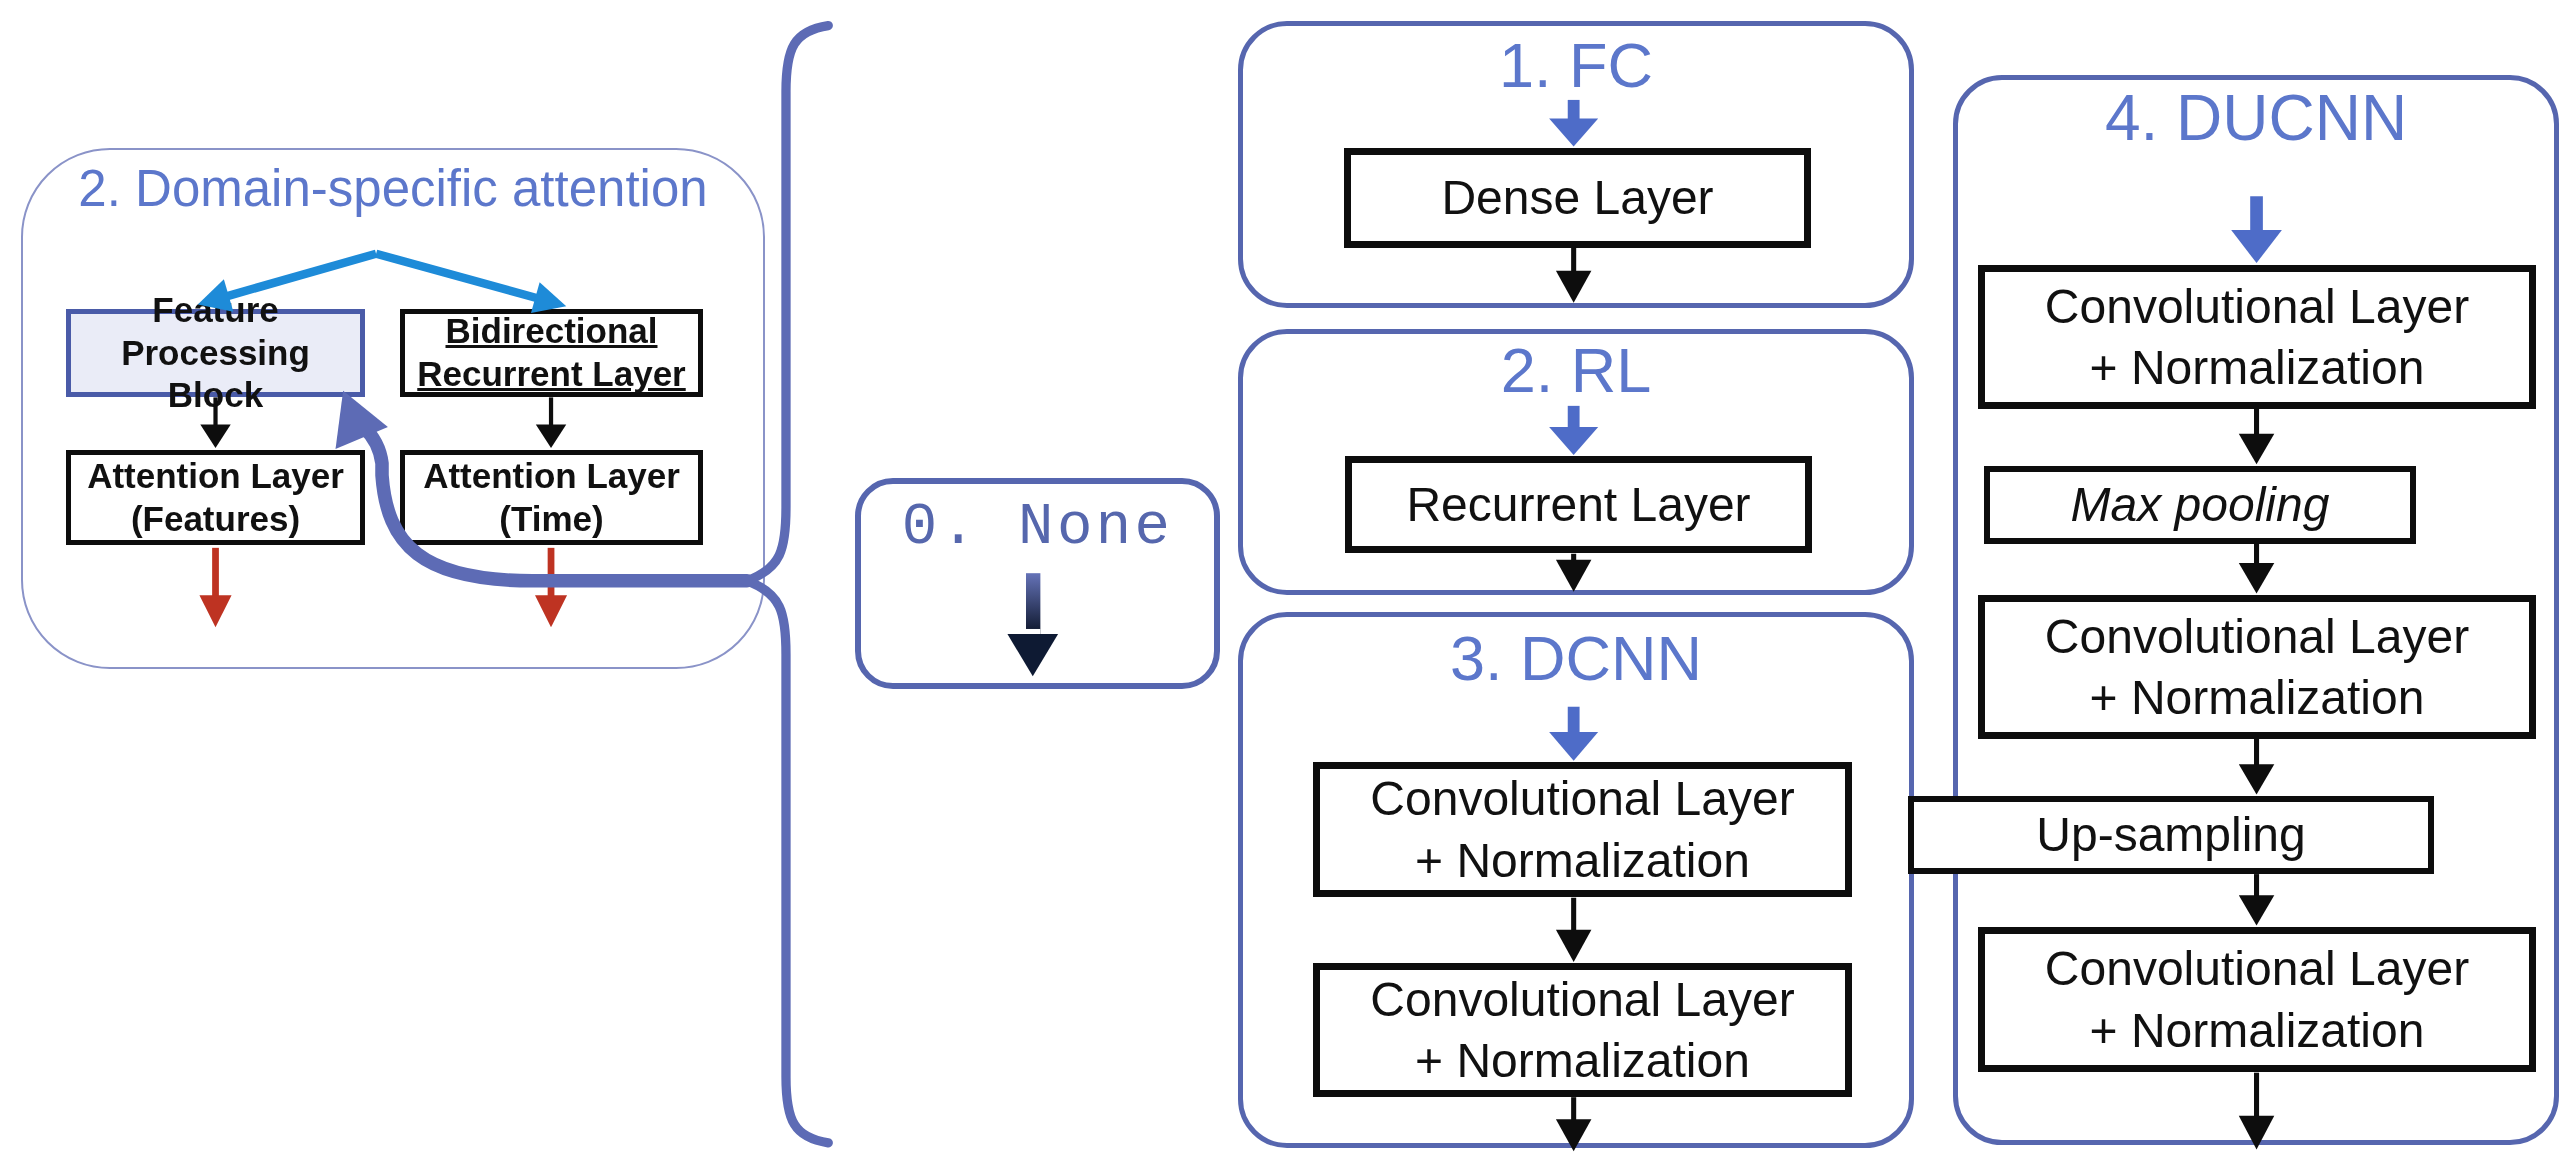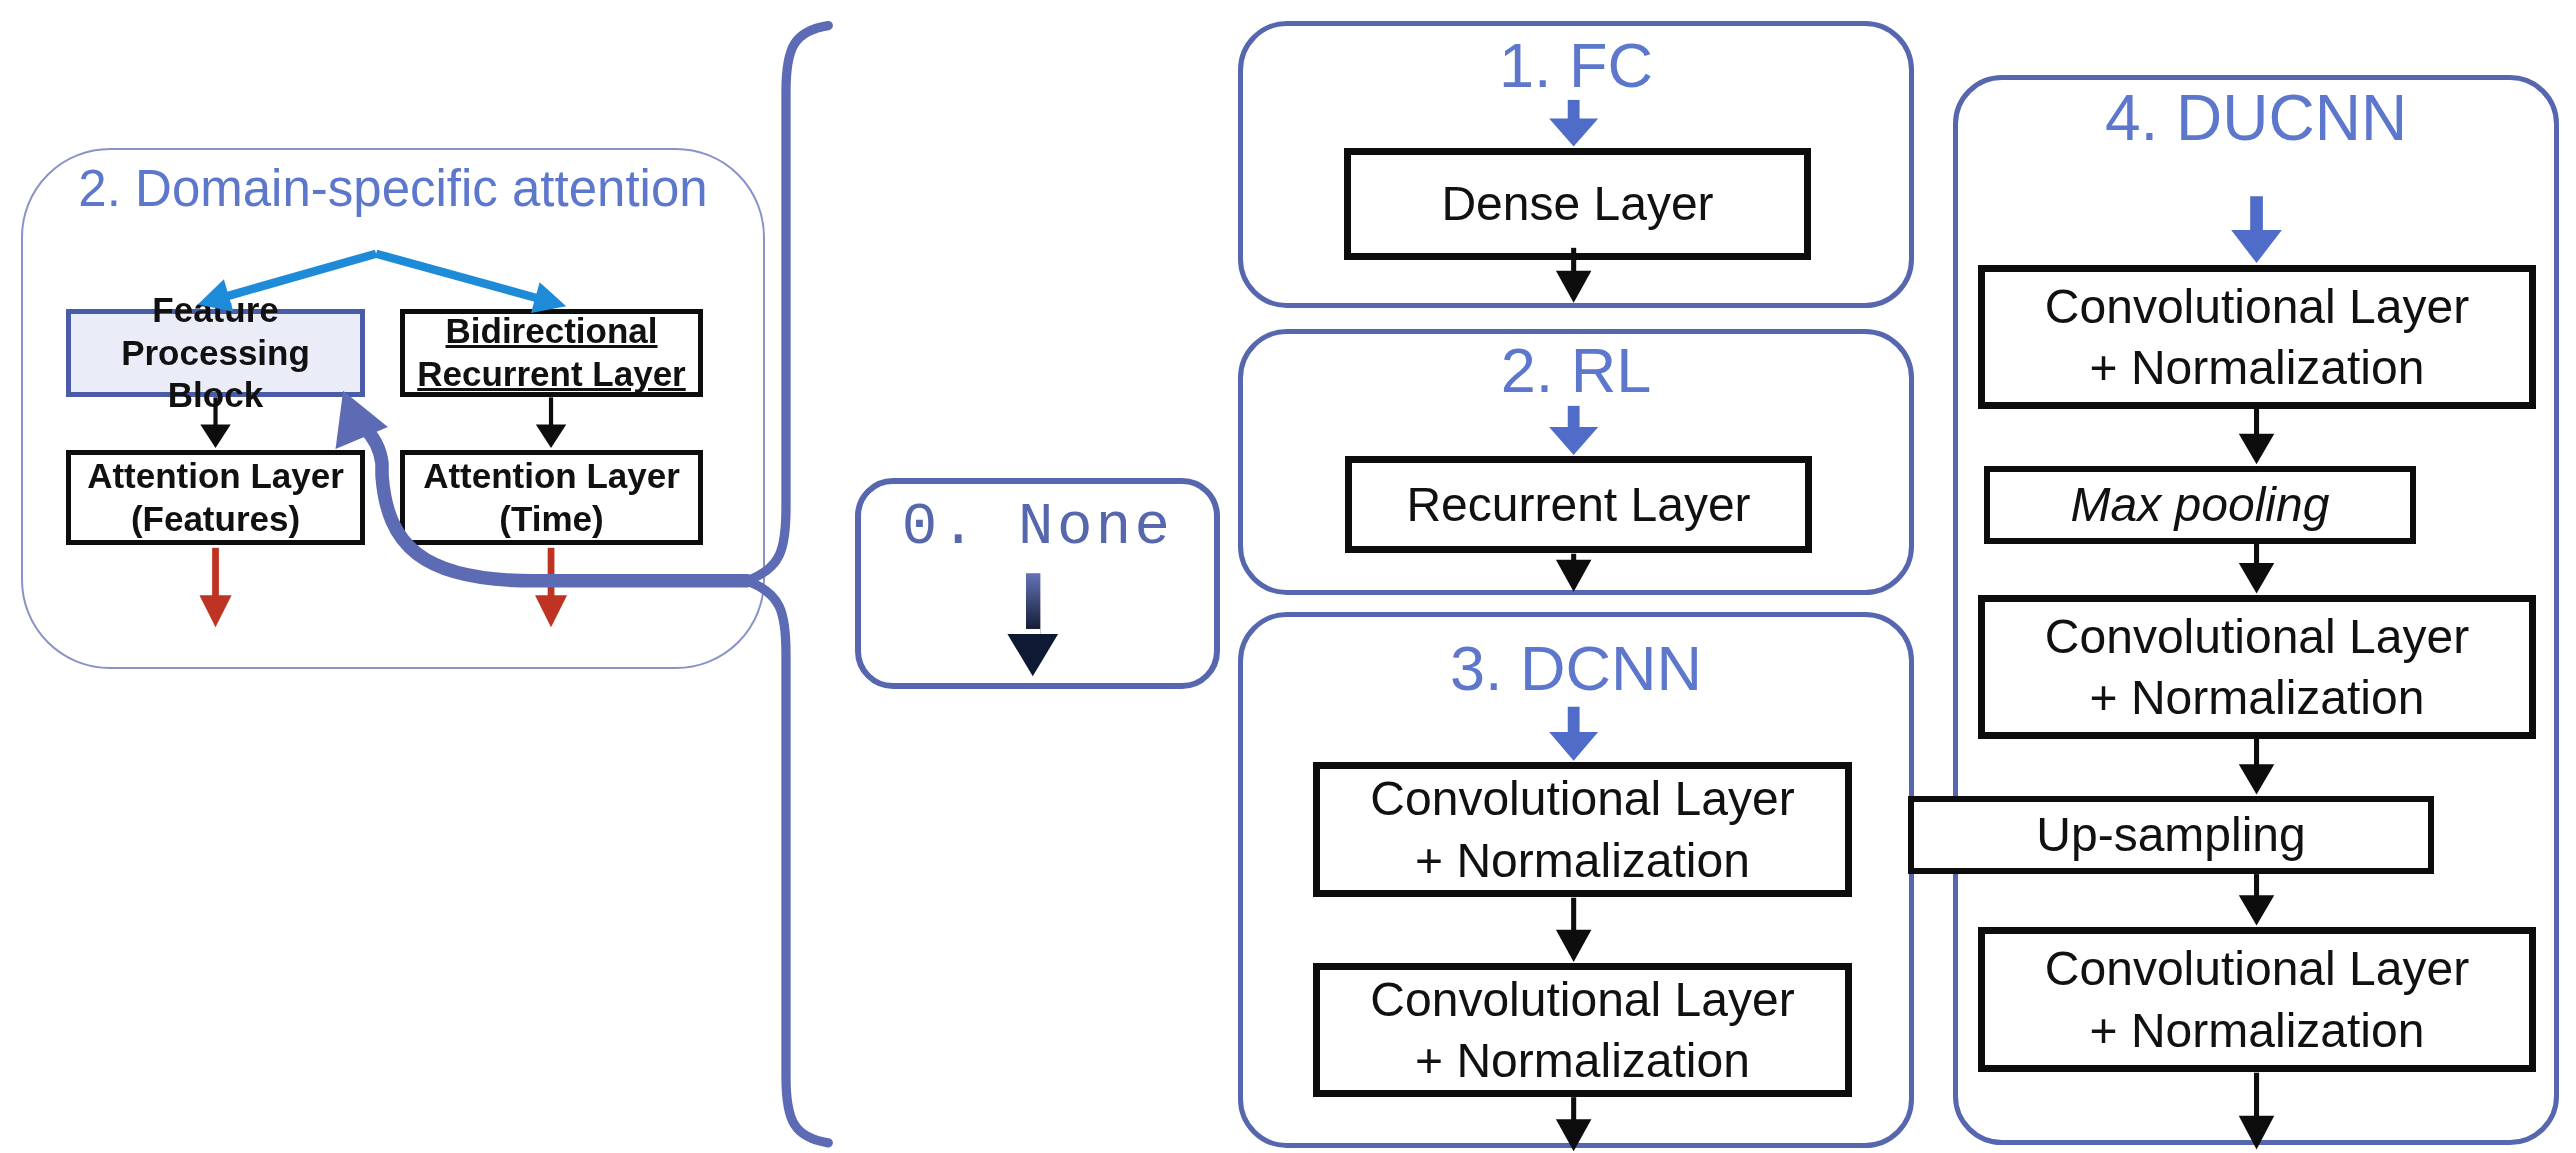--- a/index.html
+++ b/index.html
@@ -101,32 +101,32 @@
   <div class="layer-box small abs" style="left:400px;top:450px;width:303px;height:95px;">
     <span>Attention Layer
 (Time)</span>
   </div>
 
   <div class="group none-box abs" style="left:855px;top:478px;width:365px;height:211px;"></div>
   <div class="none-title group-title abs" style="left:855px;top:497px;width:365px;">0. None</div>
 
   <div class="group abs" style="left:1238px;top:21px;width:676px;height:287px;"></div>
   <div class="group-title abs" style="left:1238px;top:32px;width:676px;">1. FC</div>
-  <div class="layer-box abs" style="left:1344px;top:148px;width:467px;height:112px;">
+  <div class="layer-box abs" style="left:1344px;top:148px;width:467px;height:100px;">
     <span>Dense Layer</span>
   </div>
 
   <div class="group abs" style="left:1238px;top:329px;width:676px;height:266px;"></div>
   <div class="group-title abs" style="left:1238px;top:337px;width:676px;">2. RL</div>
   <div class="layer-box abs" style="left:1345px;top:456px;width:467px;height:97px;">
     <span>Recurrent Layer</span>
   </div>
 
   <div class="group abs" style="left:1238px;top:612px;width:676px;height:536px;"></div>
-  <div class="group-title abs" style="left:1238px;top:625px;width:676px;margin-top:10px;">3. DCNN</div>
+  <div class="group-title abs" style="left:1238px;top:625px;width:676px;">3. DCNN</div>
   <div class="layer-box abs" style="left:1313px;top:762px;width:539px;height:135px;">
     <span>Convolutional Layer
 + Normalization</span>
   </div>
   <div class="layer-box abs" style="left:1313px;top:963px;width:539px;height:134px;">
     <span>Convolutional Layer
 + Normalization</span>
   </div>
 
   <div class="group abs" style="left:1953px;top:75px;width:606px;height:1070px;"></div>

